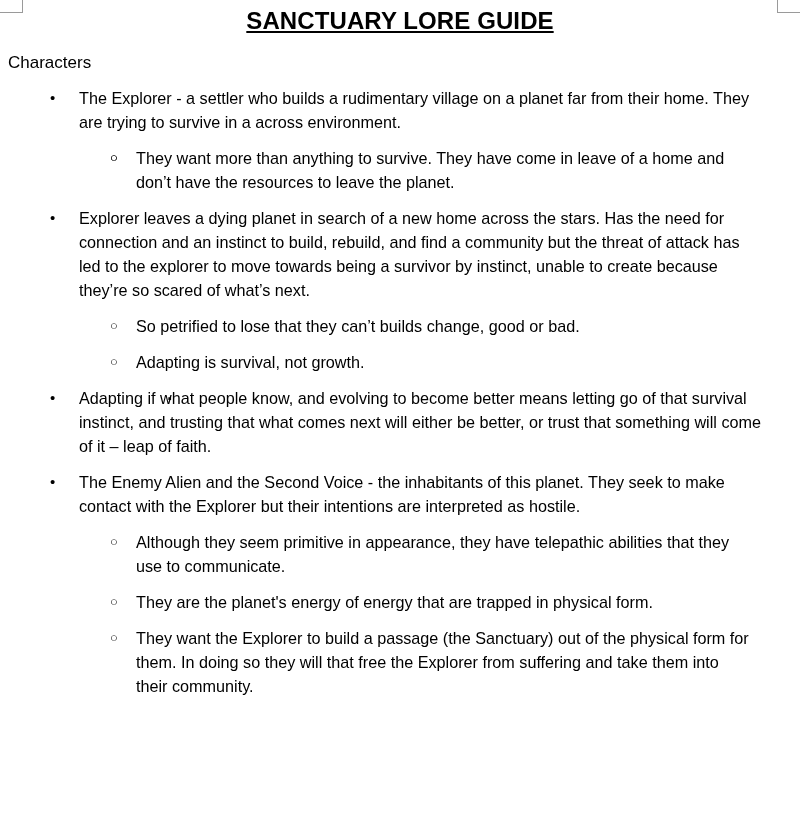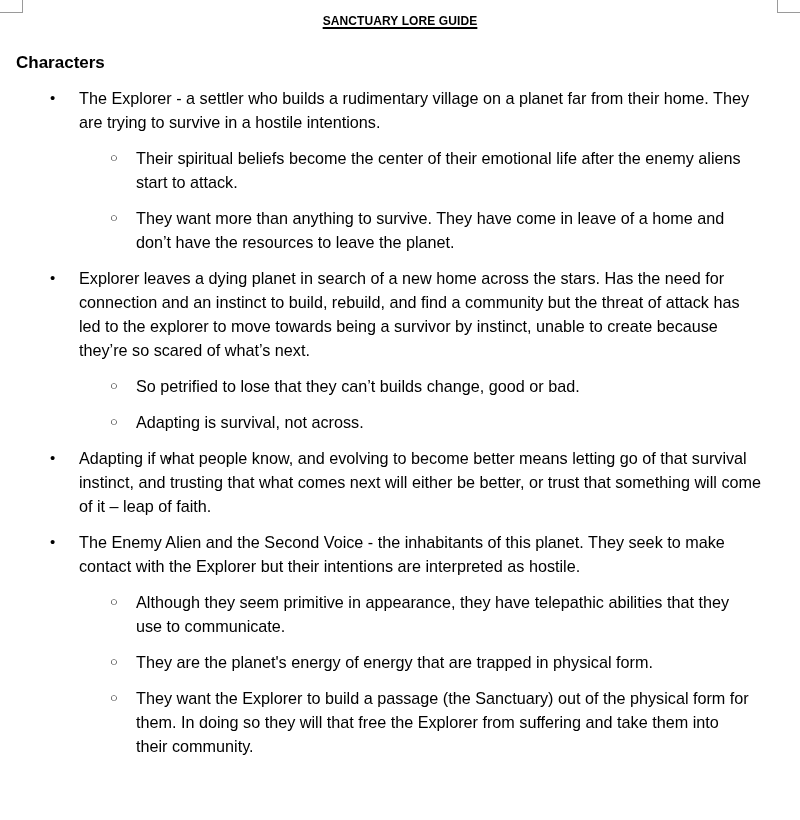--- a/index.html
+++ b/index.html
@@ -37,38 +37,38 @@
 
   .page {
     position: absolute;
     left: 0;
     top: 0;
     width: 800px;
   }
 
   .doc-title {
     text-align: center;
-    font-size: 12px;
+    font-size: 24px;
     font-weight: bold;
     letter-spacing: 0.1px;
     margin: 10px 0 0 0;
     padding: 0;
     line-height: 22px;
   }
   .doc-title span {
     text-decoration: underline;
     text-underline-offset: 2px;
     text-decoration-thickness: 2px;
   }
 
   .section-heading {
     font-size: 17px;
-    font-weight: bold;
+    font-weight: normal;
     margin: 20px 0 0 0;
-    padding-left: 16px;
+    padding-left: 8px;
     line-height: 22px;
   }
 
   .bullets {
     margin: 0;
     padding: 0;
     list-style: none;
   }
 
   .item {
@@ -127,41 +127,40 @@
 
   <h1 class="doc-title">
     <span>SANCTUARY LORE GUIDE</span>
   </h1>
 
   <h2 class="section-heading">Characters</h2>
 
   <ul class="bullets" id="bullet-list">
       <li class="item lvl1">
         <span class="marker">•</span>
-        <span class="text">The Explorer - a settler who builds a rudimentary village on a planet far from their home. They are trying to survive in a hostile intentions.</span>
+        <span class="text">The Explorer - a settler who builds a rudimentary village on a planet far from their home. They are trying to survive in a across environment.</span>
       </li>
       <li class="item lvl2">
         <span class="marker">○</span>
-        <span class="text">Their spiritual beliefs become the center of their emotional life after the enemy aliens start to attack.</span>
       </li>
       <li class="item lvl2">
         <span class="marker">○</span>
         <span class="text">They want more than anything to survive. They have come in leave of a home and don’t have the resources to leave the planet.</span>
       </li>
       <li class="item lvl1">
         <span class="marker">•</span>
         <span class="text">Explorer leaves a dying planet in search of a new home across the stars. Has the need for connection and an instinct to build, rebuild, and find a community but the threat of attack has led to the explorer to move towards being a survivor by instinct, unable to create because they’re so scared of what’s next.</span>
       </li>
       <li class="item lvl2">
         <span class="marker">○</span>
         <span class="text">So petrified to lose that they can’t builds change, good or bad.</span>
       </li>
       <li class="item lvl2">
         <span class="marker">○</span>
-        <span class="text">Adapting is survival, not across.</span>
+        <span class="text">Adapting is survival, not growth.</span>
       </li>
       <li class="item lvl3">
         <span class="marker">▪</span>
       </li>
       <li class="item lvl1">
         <span class="marker">•</span>
         <span class="text">Adapting if what people know, and evolving to become better means letting go of that survival instinct, and trusting that what comes next will either be better, or trust that something will come of it – leap of faith.</span>
       </li>
       <li class="item lvl1">
         <span class="marker">•</span>

